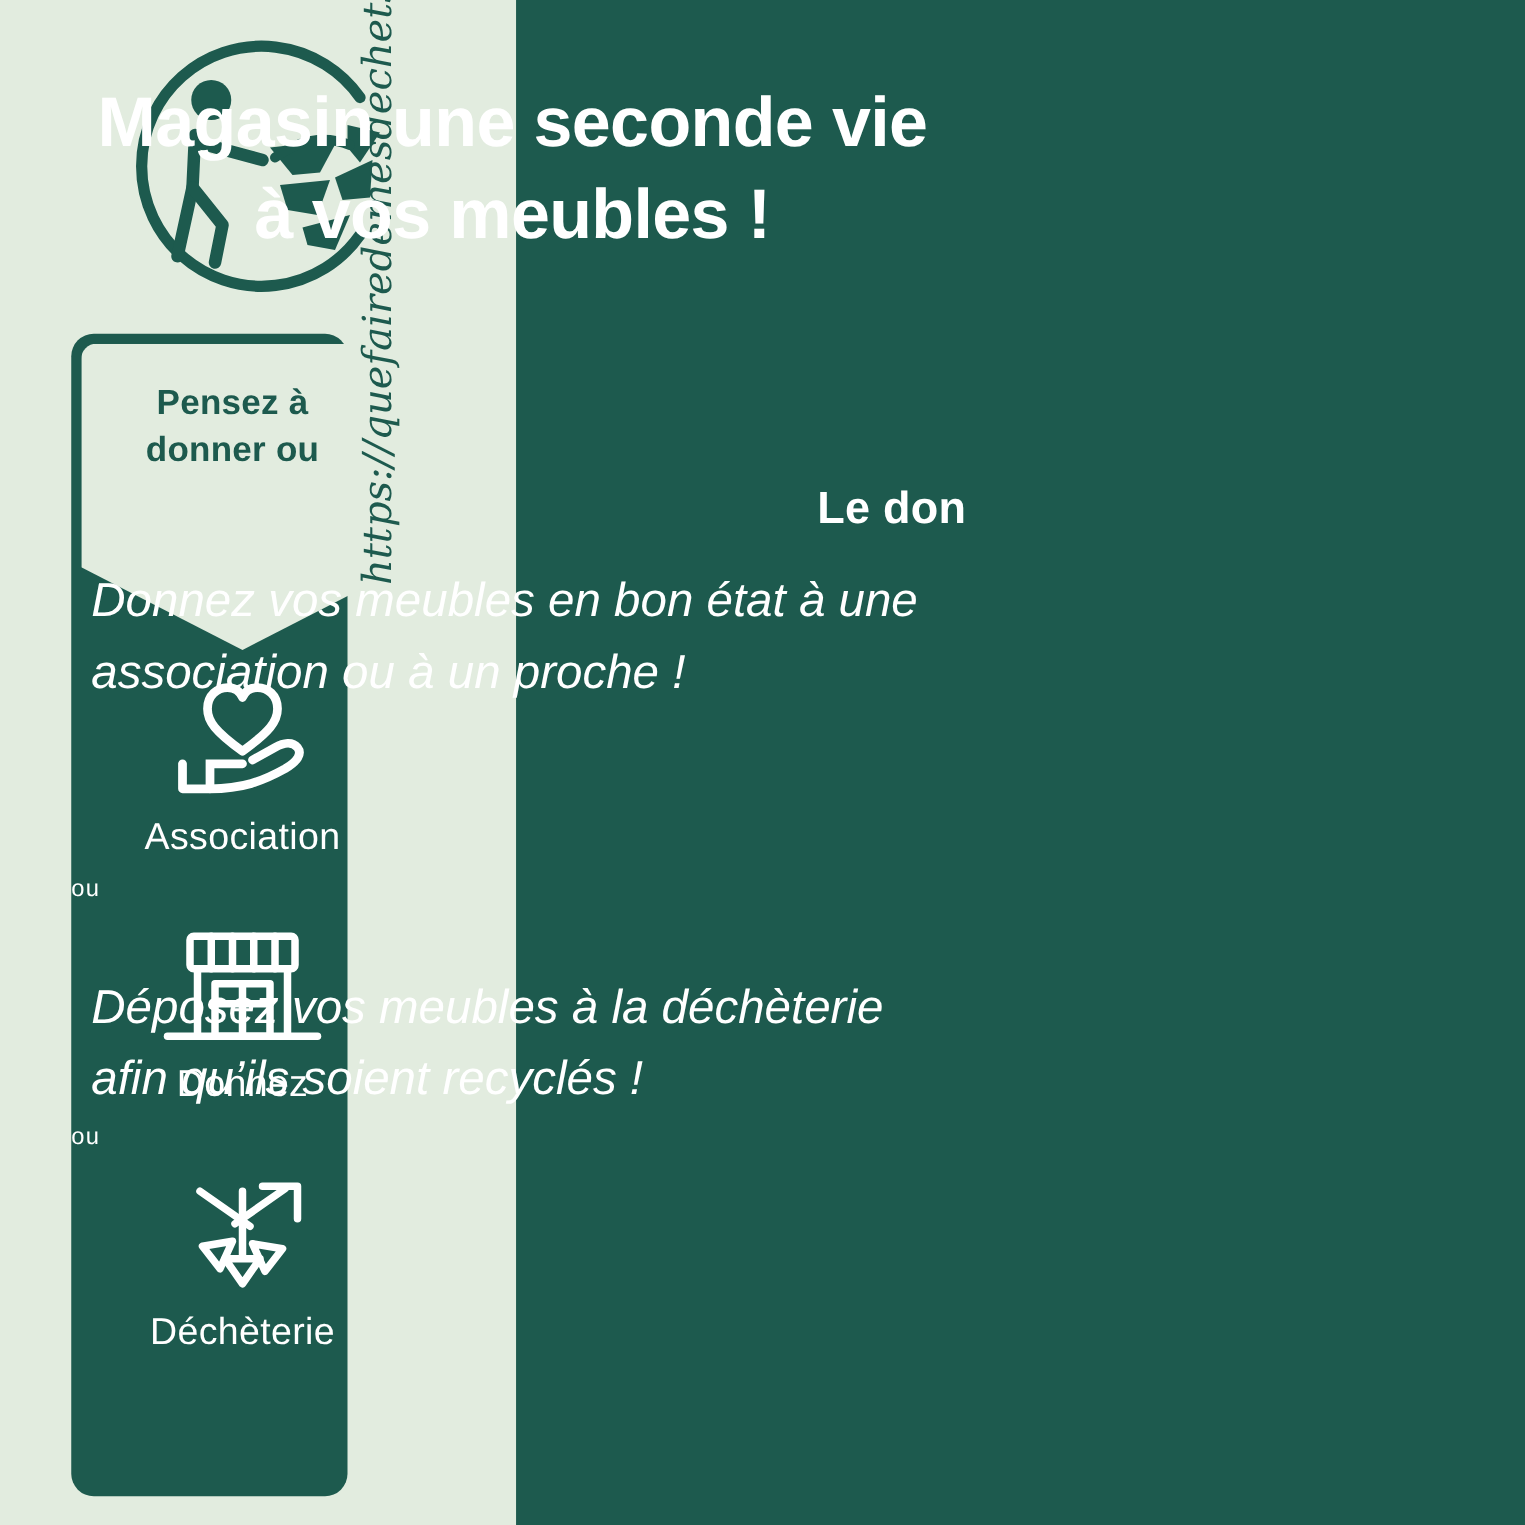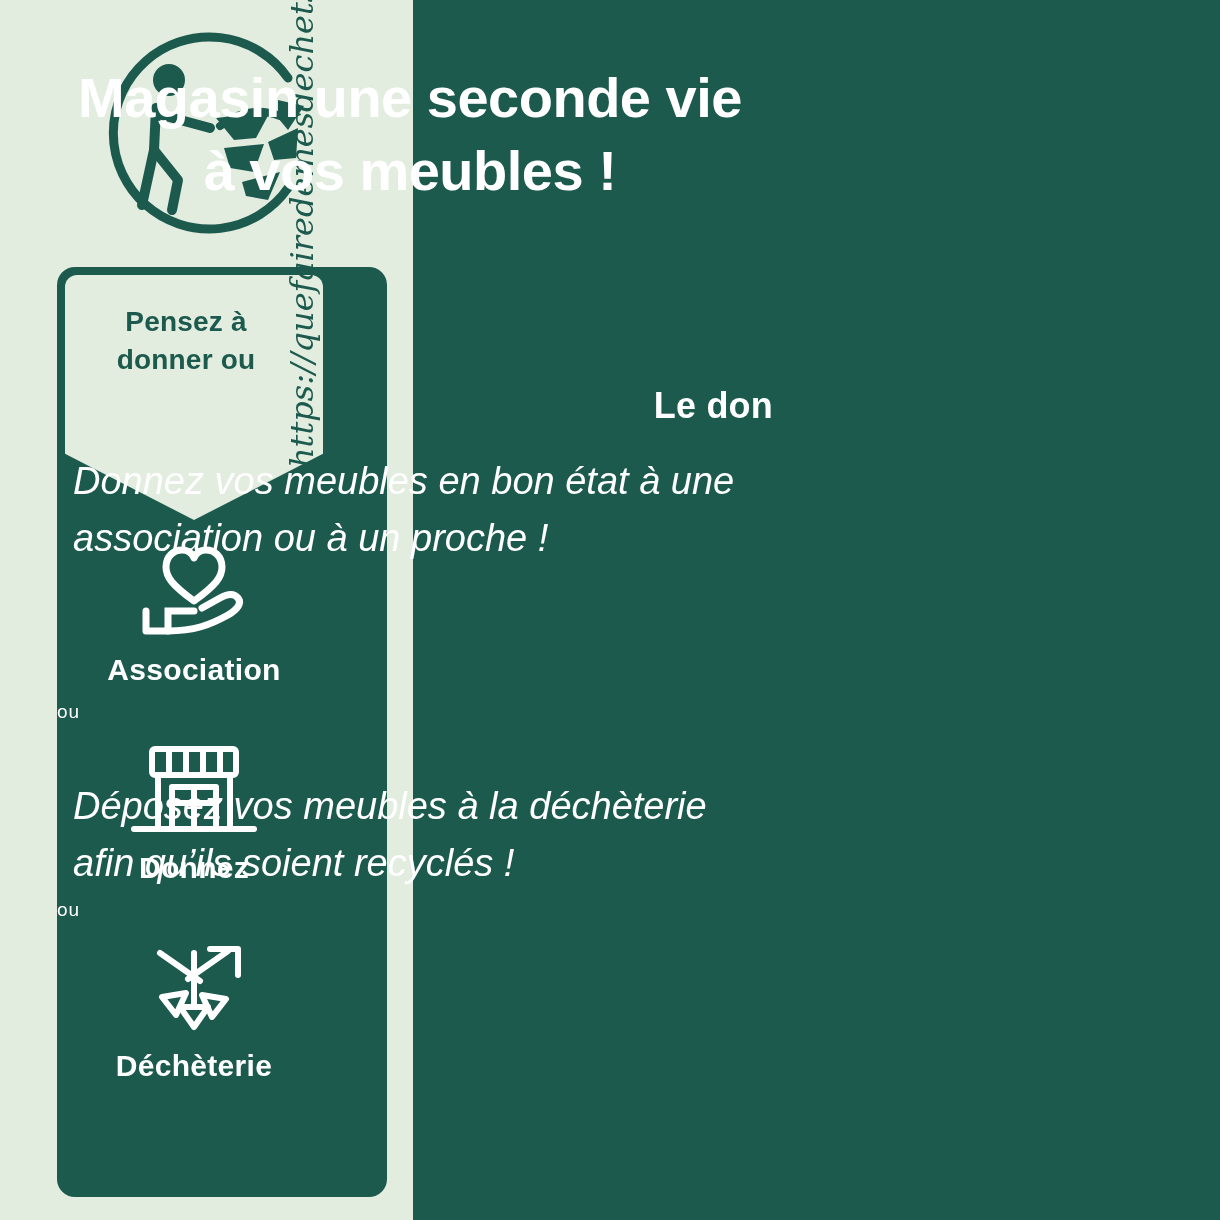--- a/index.html
+++ b/index.html
@@ -41,21 +41,21 @@
     left: 92px;
     top: 30px;
     width: 235px;
     height: 205px;
   }
   
   .ribbon {
     position: absolute;
     left: 57px;
     top: 267px;
-    width: 330px;
+    width: 221px;
     height: 930px;
     background: #1d5a4e;
     border-radius: 18px 18px 18px 18px;
   }
   .ribbon-head {
     position: absolute;
     left: 8px;
     top: 8px;
     width: 258px;
     height: 245px;
@@ -85,21 +85,21 @@
     text-align: center;
     color: #ffffff;
   }
   .step-icon {
     display: block;
     margin: 0 auto;
     height: 108px;
   }
   .step-label {
     font-size: 30px;
-    font-weight: bold;
+    font-weight: normal;
     margin-top: 6px;
     color: #ffffff;
     letter-spacing: 0.3px;
   }
   .step-sep {
     font-size: 19px;
     color: #ffffff;
     margin: 14px 0 14px 0;
     letter-spacing: 1px;
   }

